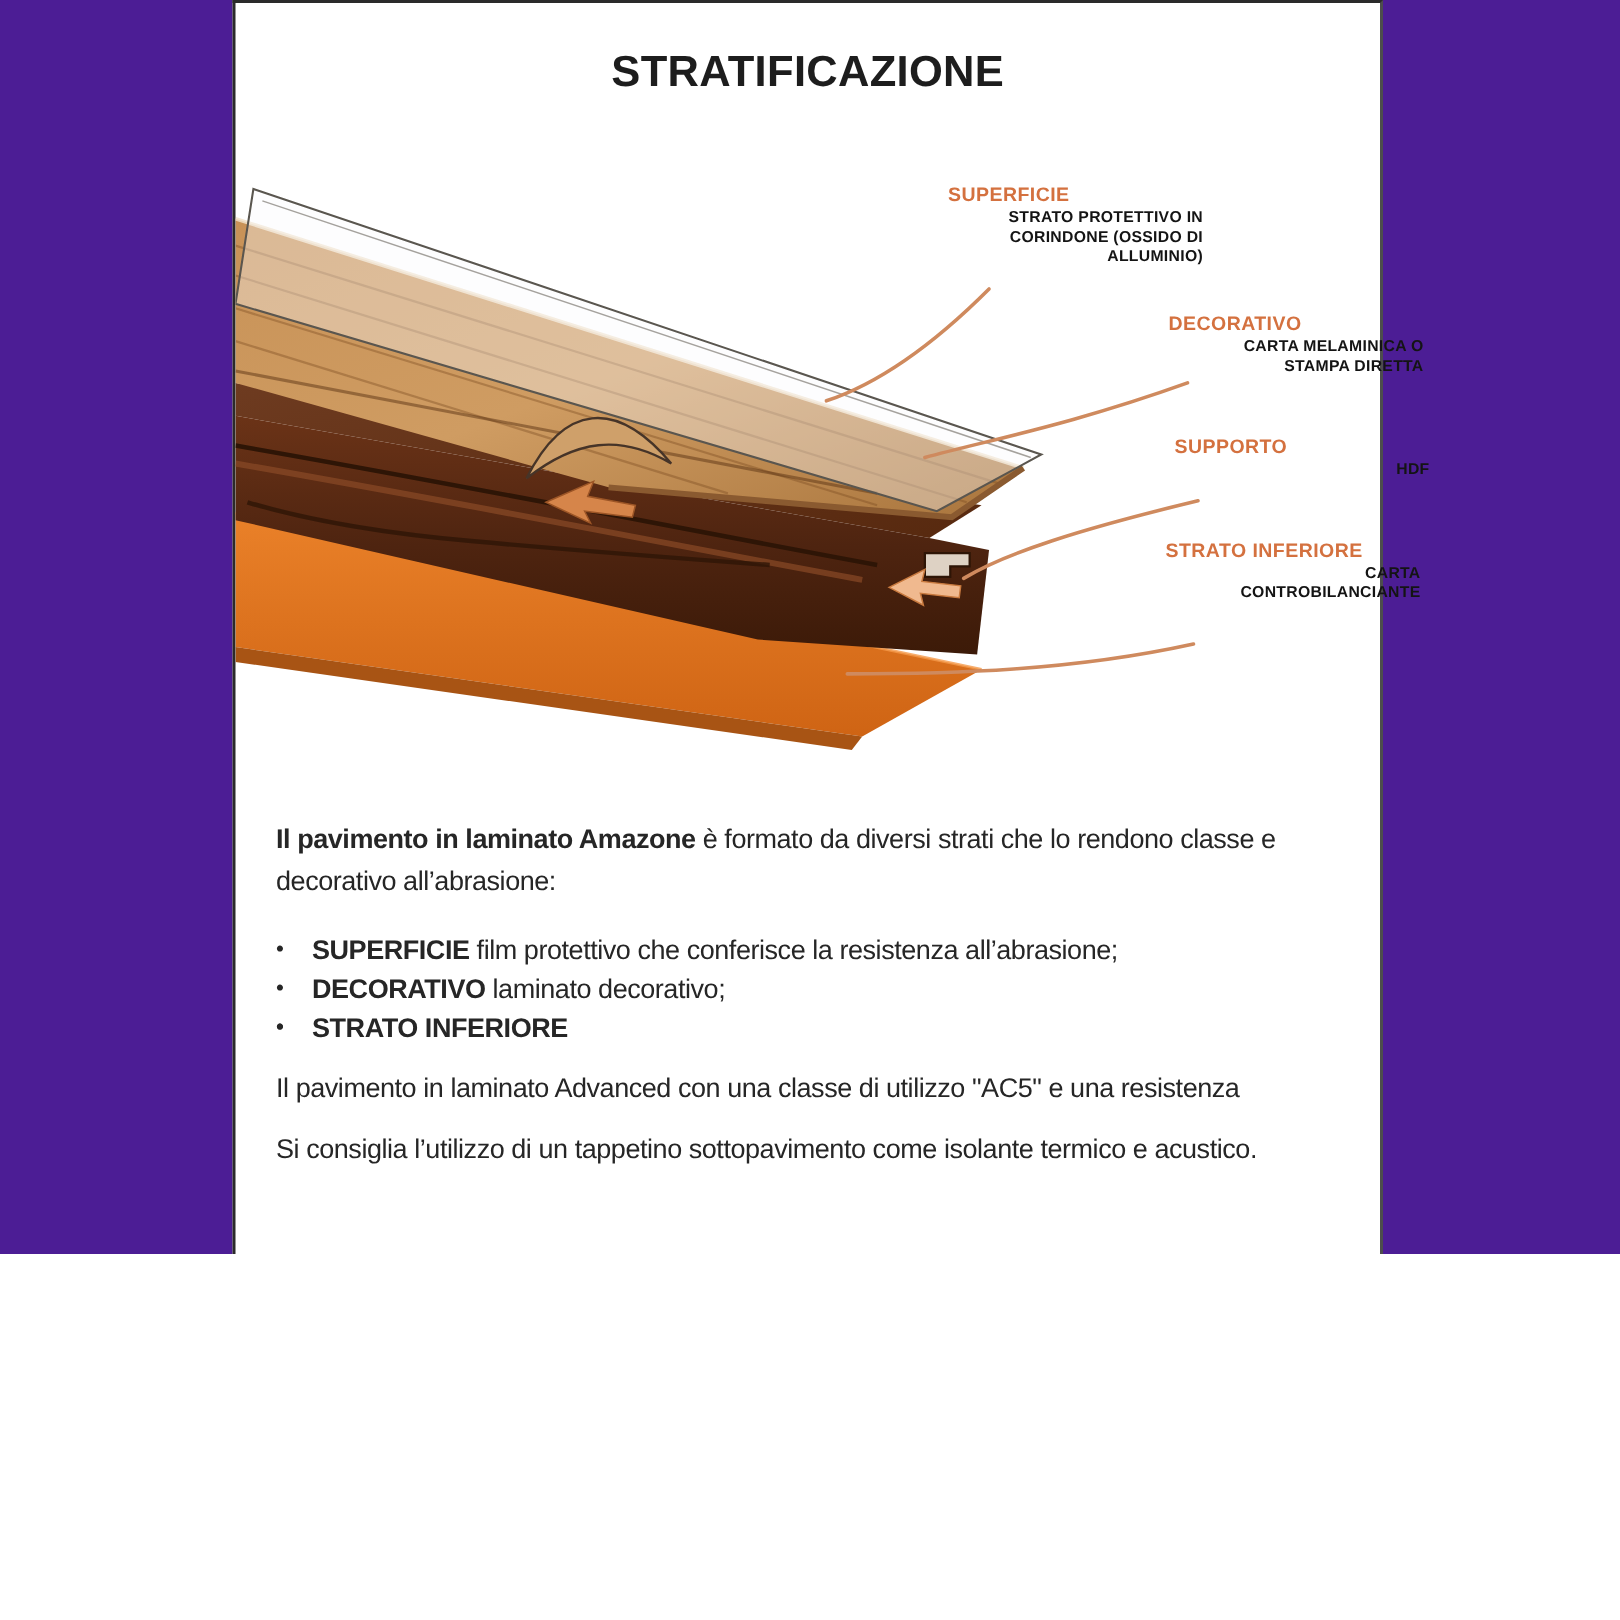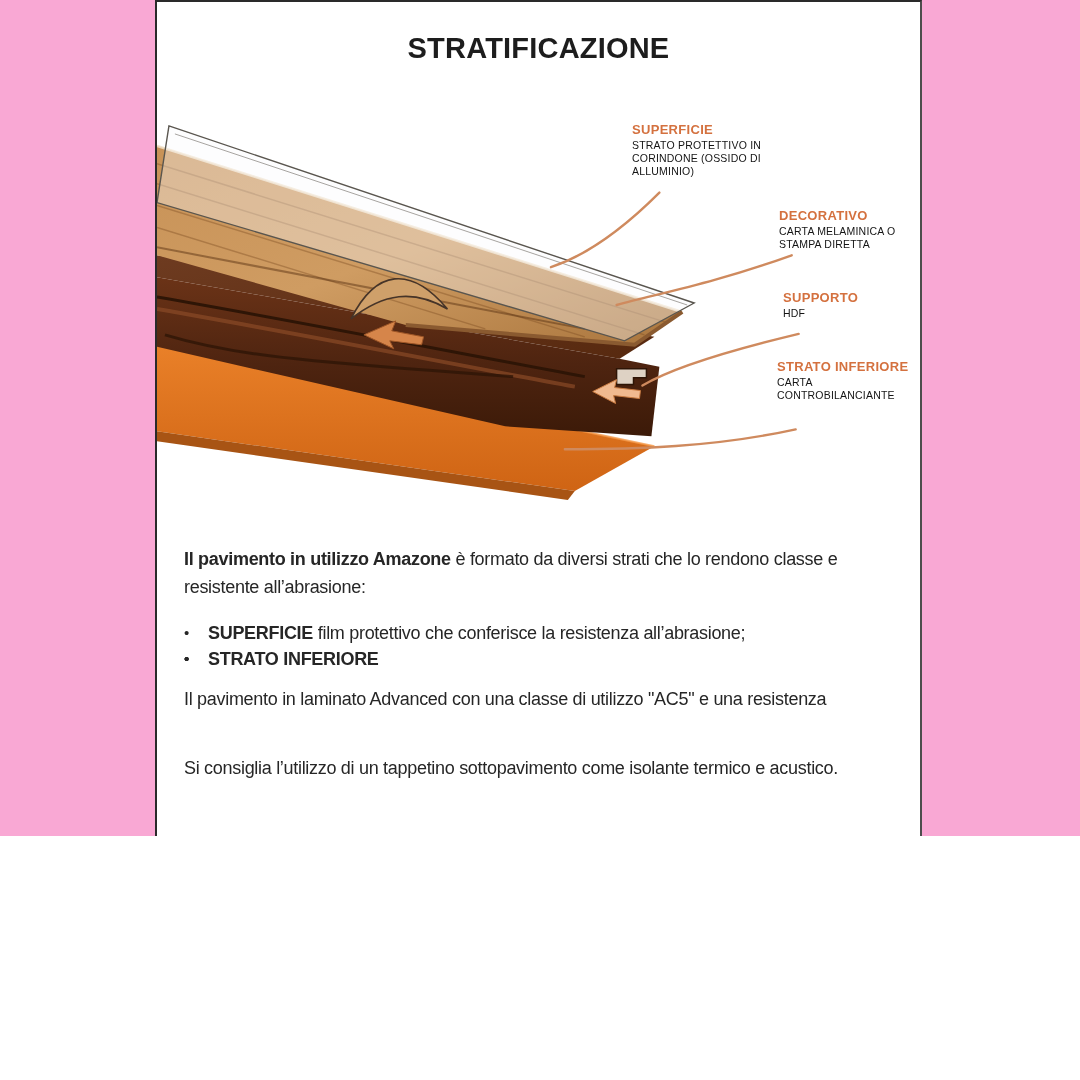--- a/index.html
+++ b/index.html
@@ -1,37 +1,37 @@
 <!DOCTYPE html>
 <html><head>
 <meta charset="utf-8">
 <style>
   html,body{margin:0;padding:0;background:#ffffff;}
-  .canvas{position:relative;width:1080px;height:836px;background:#f9a8d4;overflow:hidden;
+  .canvas{position:relative;width:1080px;height:836px;background:#4c1d95;overflow:hidden;
           font-family:"Liberation Sans",sans-serif;}
   .page{position:absolute;left:155px;top:0;width:767px;height:1078px;box-sizing:border-box;
         background:#ffffff;border:2px solid #4d4d4d;border-top-color:#2a2a2a;border-left-color:#2a2a2a;}
   .title{position:absolute;left:0;top:30px;width:100%;text-align:center;
          font-size:29px;font-weight:bold;letter-spacing:.2px;color:#1d1d1d;}
   .diagram{position:absolute;left:0;top:95px;width:763px;height:420px;filter:blur(.3px);}
   .callout{position:absolute;width:170px;}
   .callout .hd{font-size:13px;font-weight:bold;letter-spacing:.3px;color:#d4713f;line-height:15px;}
-  .callout .bd{font-size:10.5px;font-weight:normal;letter-spacing:.2px;color:#141414;line-height:13px;margin-top:2px;}
+  .callout .bd{font-size:10.5px;font-weight:bold;letter-spacing:.2px;color:#141414;line-height:13px;margin-top:2px;text-align:right;}
   .c1{left:475px;top:120px;}
   .c2{left:622px;top:206px;}
   .c3{left:626px;top:288px;}
   .c4{left:620px;top:357px;}
   .text-block{position:absolute;left:27px;top:543px;width:742px;
               font-size:18px;line-height:28px;letter-spacing:-0.3px;color:#262626;}
   .text-block .b{font-weight:bold;}
   .bullets{margin-top:19px;}
   .bullet{position:relative;padding-left:24px;line-height:26px;}
   .bullet .dot{position:absolute;left:0;top:0;font-size:15px;color:#262626;}
   .p2{margin-top:13px;}
-  .p3{margin-top:41px;}
+  .p3{margin-top:13px;}
 </style>
 </head>
 <body>
 
 <div class="canvas">
   <div class="page">
 
     <div class="title">STRATIFICAZIONE</div>
 
     <svg class="diagram" viewBox="0 0 767 420" xmlns="http://www.w3.org/2000/svg">
@@ -116,27 +116,27 @@
     <div class="callout c3">
       <div class="hd">SUPPORTO</div>
       <div class="bd">HDF</div>
     </div>
     <div class="callout c4">
       <div class="hd">STRATO INFERIORE</div>
       <div class="bd">CARTA<br>CONTROBILANCIANTE</div>
     </div>
 
     <div class="text-block">
-      <div class="para"><span class="b">Il pavimento in utilizzo Amazone</span><span> è formato da diversi strati che lo rendono classe e</span><br><span>resistente all’abrasione:</span></div>
+      <div class="para"><span class="b">Il pavimento in laminato Amazone</span><span> è formato da diversi strati che lo rendono classe e</span><br><span>decorativo all’abrasione:</span></div>
       <div class="bullets">
         <div class="bullet">
           <span class="dot">•</span><span><span class="b">SUPERFICIE</span><span> film protettivo che conferisce la resistenza all’abrasione;</span></span>
         </div>
         <div class="bullet">
-          <span class="dot">•</span>
+          <span class="dot">•</span><span><span class="b">DECORATIVO</span><span> laminato decorativo;</span></span>
         </div>
         <div class="bullet">
           <span class="dot">•</span>
         </div>
         <div class="bullet">
           <span class="dot">•</span><span><span class="b">STRATO INFERIORE</span></span>
         </div>
       </div>
       <div class="para p2"><span>Il pavimento in laminato Advanced con una classe di utilizzo "AC5"  e una resistenza</span><br></div>
       <div class="para p3"><span>Si consiglia l’utilizzo di un tappetino sottopavimento come isolante termico e acustico.</span></div>

